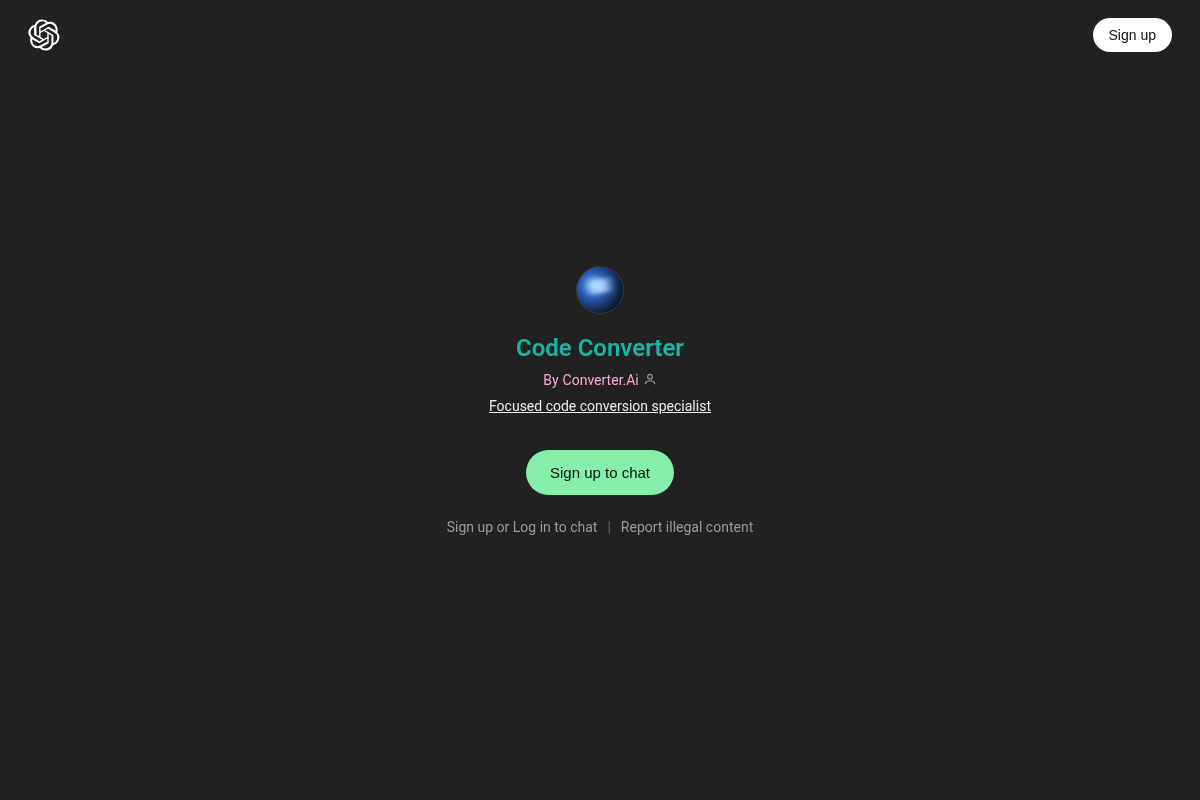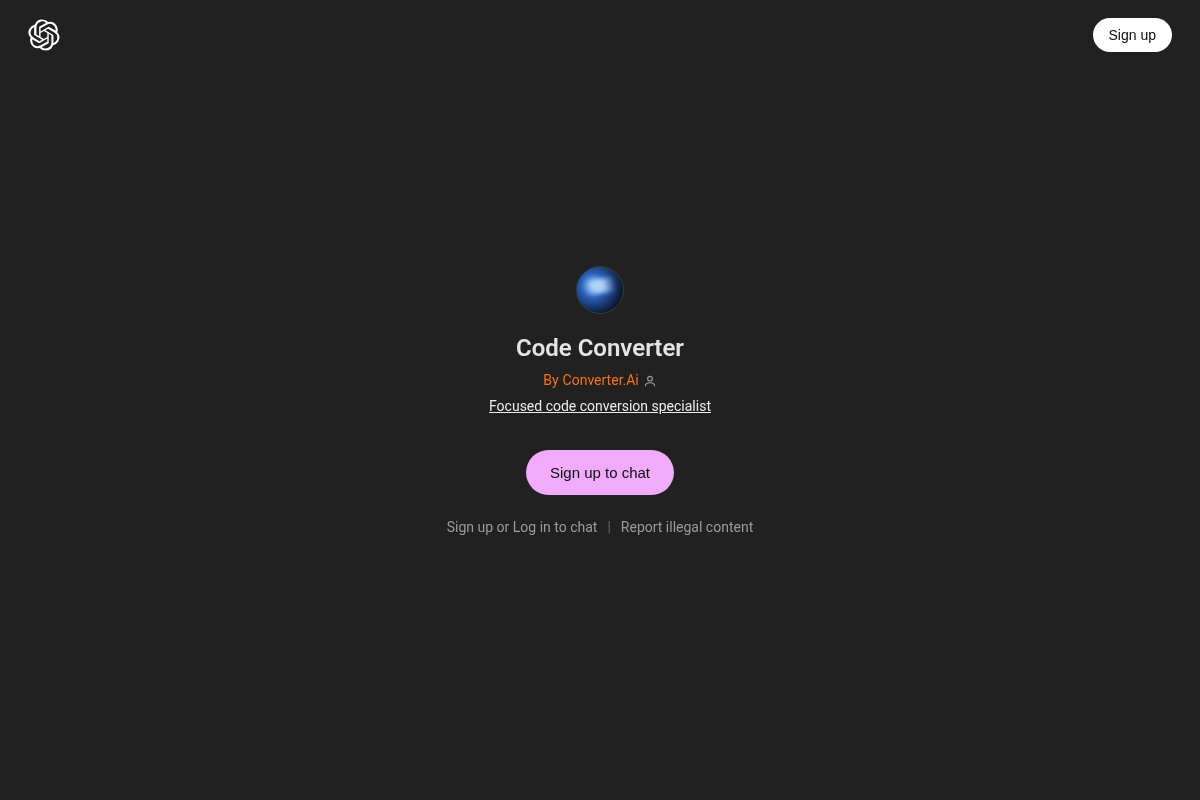--- a/index.html
+++ b/index.html
@@ -76,43 +76,43 @@
       left: 8px;
       right: 8px;
       height: 14px;
       background: linear-gradient(90deg, rgba(255,255,255,0) 0%, rgba(200,230,255,0.8) 40%, rgba(200,230,255,0.8) 60%, rgba(255,255,255,0) 100%);
       filter: blur(2px);
       transform: rotate(-8deg);
     }
     .app-title {
       font-size: 24px;
       font-weight: 600;
-      color: #e5e5e5;
+      color: #14b8a6;
       margin-bottom: 10px;
     }
     .byline {
       font-size: 14px;
-      color: #f97316;
+      color: #f9a8d4;
       margin-bottom: 10px;
       display: flex;
-      align-items: flex-end;
+      align-items: flex-start;
       gap: 4px;
     }
     .byline svg {
       width: 14px;
       height: 14px;
     }
     .description {
       font-size: 14px;
       color: #ececec;
       margin-bottom: 36px;
       text-decoration: underline;
     }
     .signup-chat-btn {
-      background-color: #f0abfc;
+      background-color: #86efac;
       color: #0d0d0d;
       border: none;
       border-radius: 28px;
       padding: 14px 24px;
       font-size: 15px;
       font-weight: 500;
       cursor: pointer;
       margin-bottom: 24px;
     }
     .footer-links {

